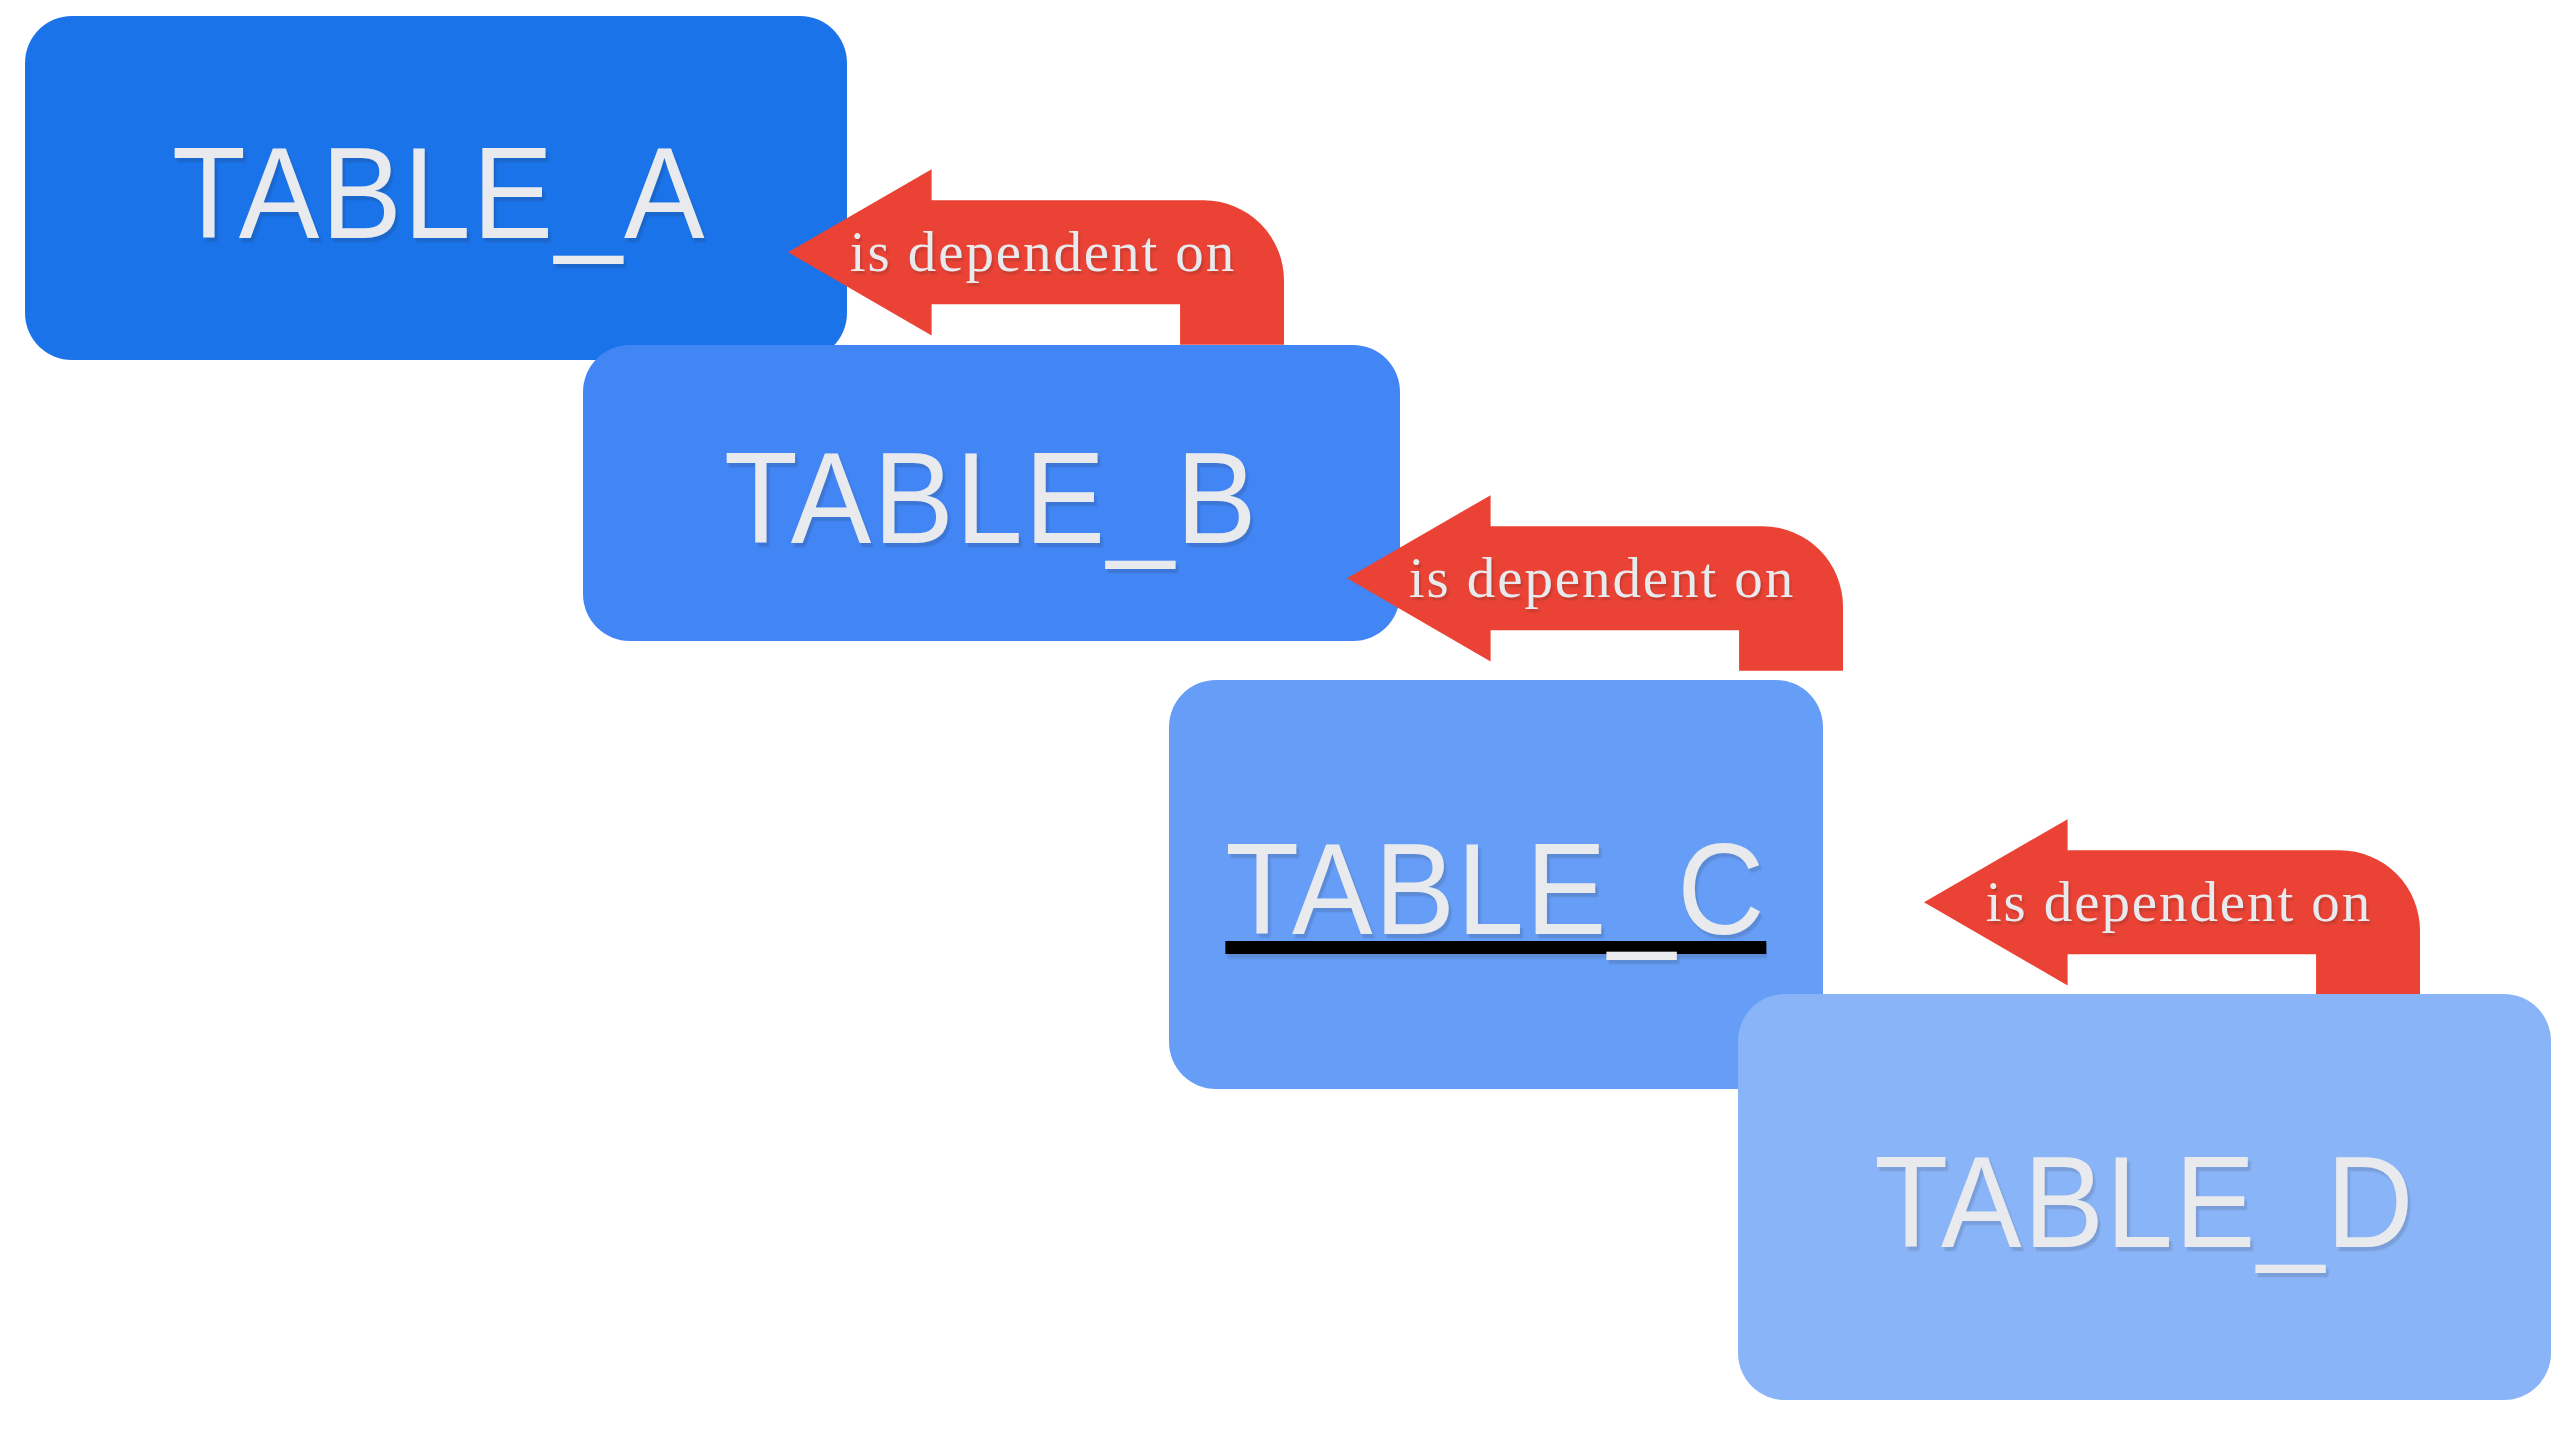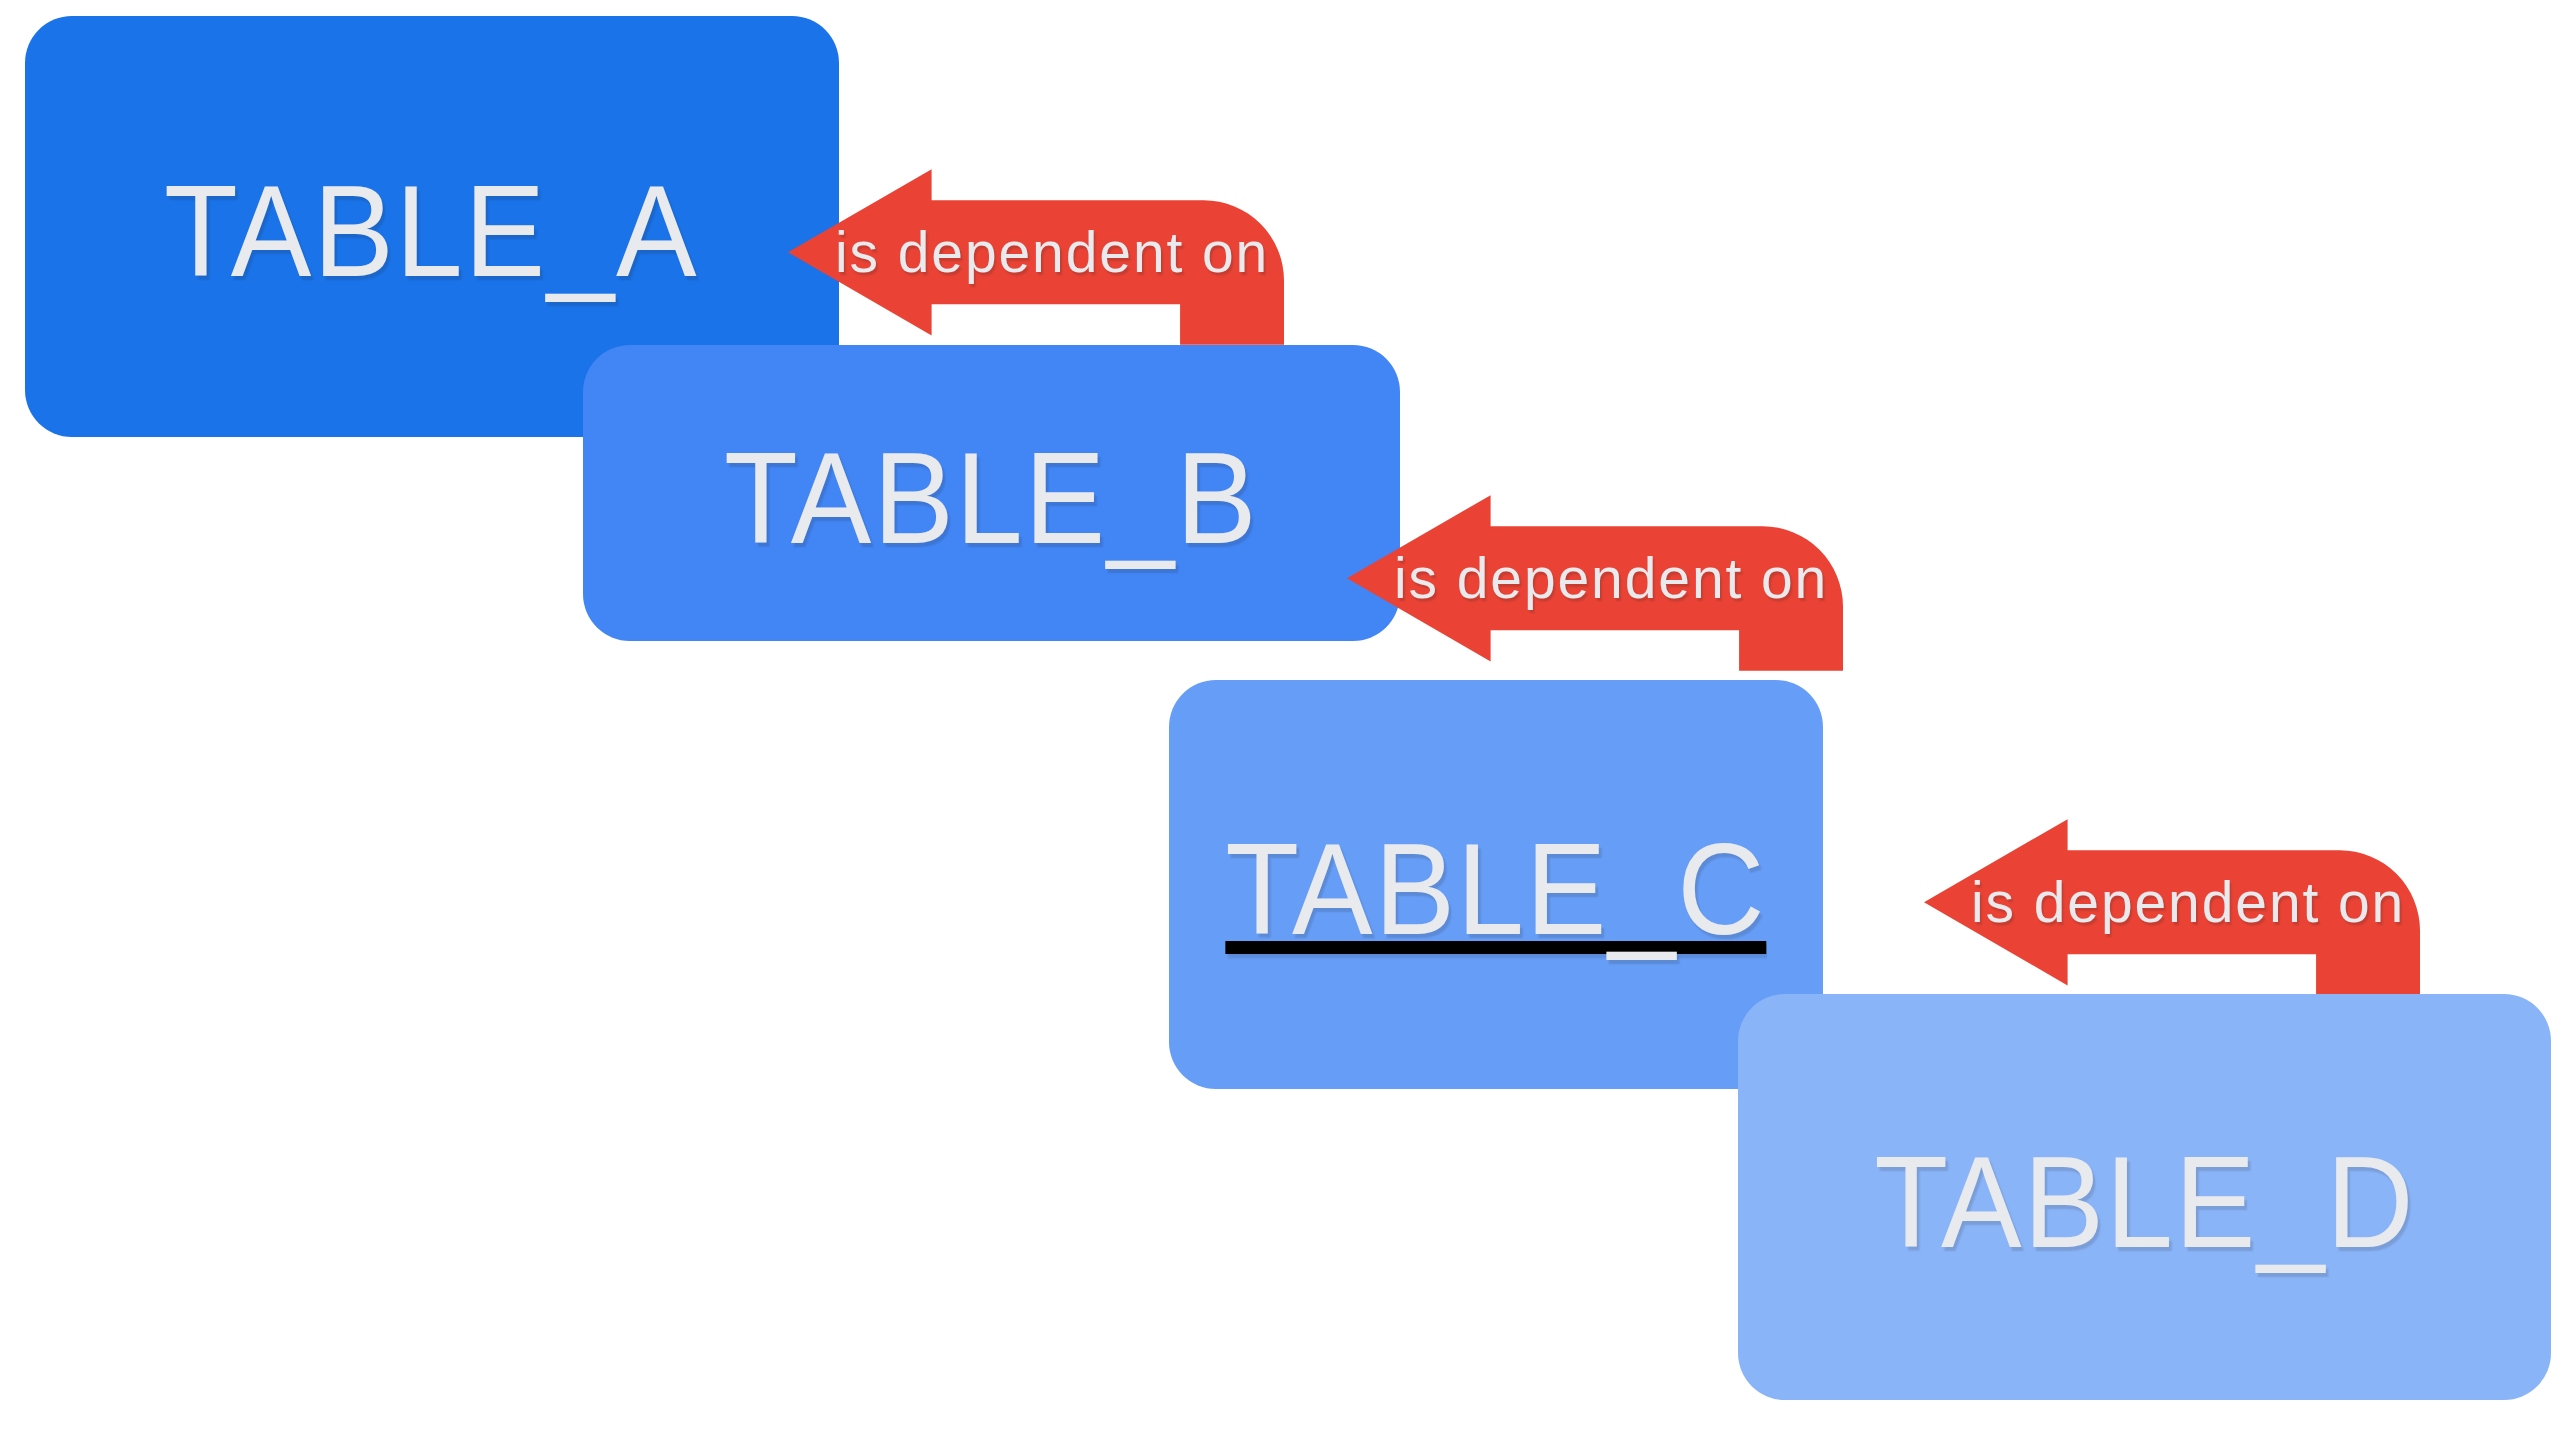--- a/index.html
+++ b/index.html
@@ -29,29 +29,30 @@
     color: #E8EAED;
     font-size: 130px;
     font-weight: 300;
     letter-spacing: 1.9px;
     white-space: nowrap;
     transform: scaleX(0.93);
     text-shadow: 2.8px 3.8px 1.9px rgba(32,33,36,0.15);
     line-height: 1;
     padding-top: 9.5px;
   }
-  .box-a { left: 24.6px;   top: 16px;   width: 814px; height: 421px; z-index: 1; }
+  .box-a { left: 24.6px;   top: 16px;   width: 814px; height: 344px; z-index: 1; padding-left: 8px; }
   .box-b { left: 583px;  top: 345px;  width: 817px; height: 296px; z-index: 3; }
   .box-c { left: 1169px; top: 680px;  width: 654px; height: 409px; z-index: 5; text-decoration: underline; }
   .box-d { left: 1738px; top: 994px; width: 813px; height: 406px; z-index: 7; }
   
   .arrow {
     position: absolute;
     width: 496px;
     height: 176px;
+    font-family: Liberation Serif, serif;
   }
   .arrow svg {
     position: absolute;
     left: 0; top: 0;
     width: 496px;
     height: 176px;
     display: block;
   }
   .arrow .alabel {
     position: absolute;

